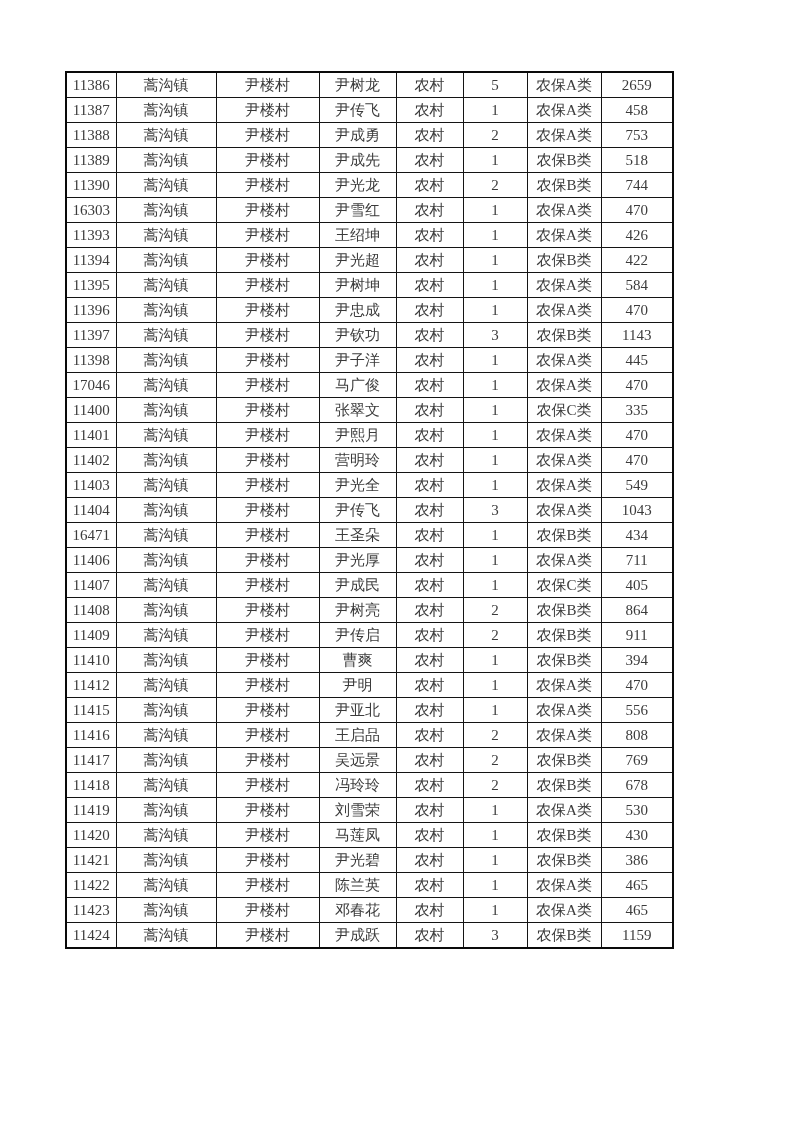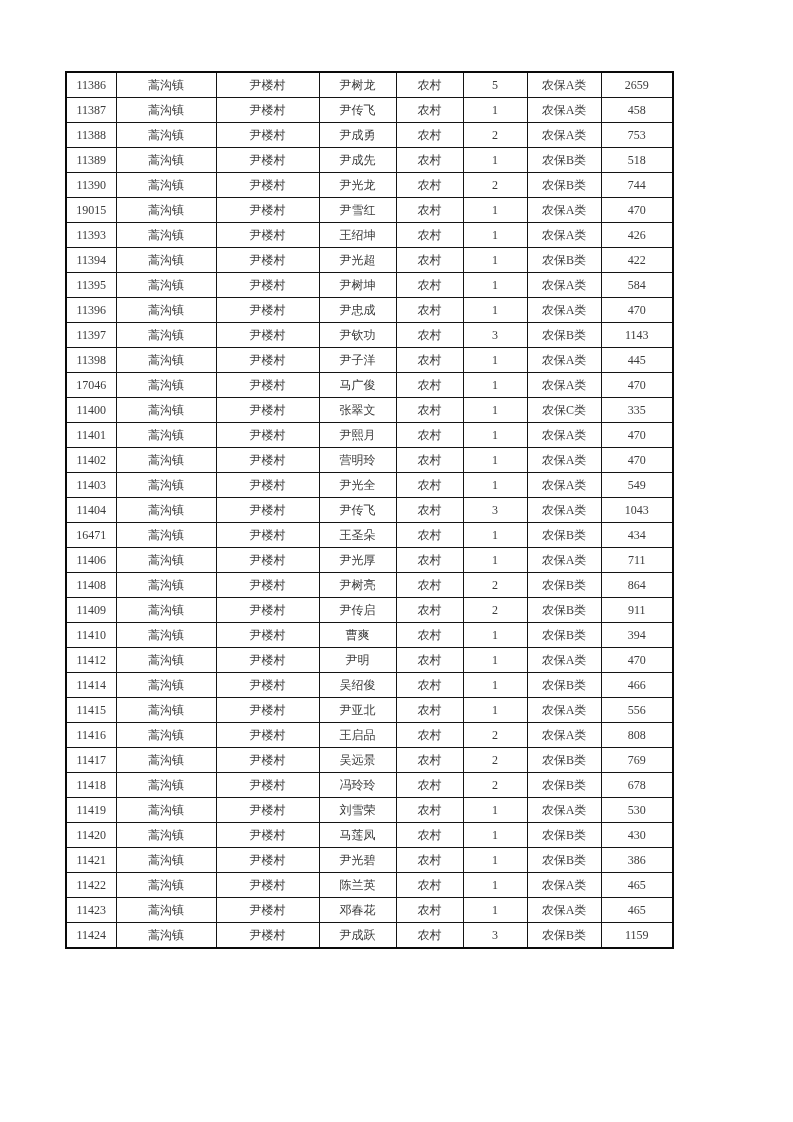--- a/index.html
+++ b/index.html
@@ -21,21 +21,21 @@
   }
   table.records {
     position: absolute;
     left: 65px;
     top: 71px;
     width: 607px;
     border-collapse: collapse;
     table-layout: fixed;
     border: 2px solid #0a0a0a;
     color: #3b3b3b;
-    font-size: 12px;
+    font-size: 15px;
   }
   table.records td {
     border: 1px solid #141414;
     height: 24px;
     padding: 0 2px;
     text-align: center;
     vertical-align: middle;
     white-space: nowrap;
     overflow: hidden;
     line-height: 24px;
@@ -110,21 +110,21 @@
           <td>11390</td>
           <td>蒿沟镇</td>
           <td>尹楼村</td>
           <td>尹光龙</td>
           <td>农村</td>
           <td>2</td>
           <td>农保B类</td>
           <td>744</td>
         </tr>
         <tr>
-          <td>19015</td>
+          <td>16303</td>
           <td>蒿沟镇</td>
           <td>尹楼村</td>
           <td>尹雪红</td>
           <td>农村</td>
           <td>1</td>
           <td>农保A类</td>
           <td>470</td>
         </tr>
         <tr>
           <td>11393</td>
@@ -260,20 +260,30 @@
           <td>11406</td>
           <td>蒿沟镇</td>
           <td>尹楼村</td>
           <td>尹光厚</td>
           <td>农村</td>
           <td>1</td>
           <td>农保A类</td>
           <td>711</td>
         </tr>
         <tr>
+          <td>11407</td>
+          <td>蒿沟镇</td>
+          <td>尹楼村</td>
+          <td>尹成民</td>
+          <td>农村</td>
+          <td>1</td>
+          <td>农保C类</td>
+          <td>405</td>
+        </tr>
+        <tr>
           <td>11408</td>
           <td>蒿沟镇</td>
           <td>尹楼村</td>
           <td>尹树亮</td>
           <td>农村</td>
           <td>2</td>
           <td>农保B类</td>
           <td>864</td>
         </tr>
         <tr>
@@ -298,30 +308,20 @@
         </tr>
         <tr>
           <td>11412</td>
           <td>蒿沟镇</td>
           <td>尹楼村</td>
           <td>尹明</td>
           <td>农村</td>
           <td>1</td>
           <td>农保A类</td>
           <td>470</td>
-        </tr>
-        <tr>
-          <td>11414</td>
-          <td>蒿沟镇</td>
-          <td>尹楼村</td>
-          <td>吴绍俊</td>
-          <td>农村</td>
-          <td>1</td>
-          <td>农保B类</td>
-          <td>466</td>
         </tr>
         <tr>
           <td>11415</td>
           <td>蒿沟镇</td>
           <td>尹楼村</td>
           <td>尹亚北</td>
           <td>农村</td>
           <td>1</td>
           <td>农保A类</td>
           <td>556</td>

